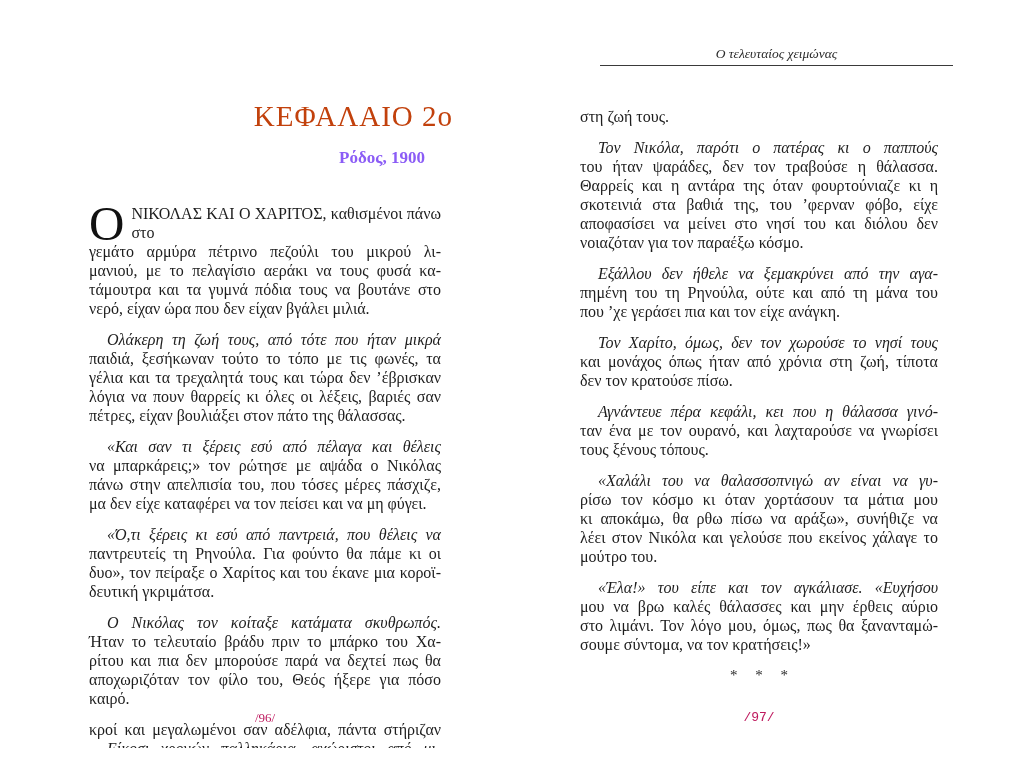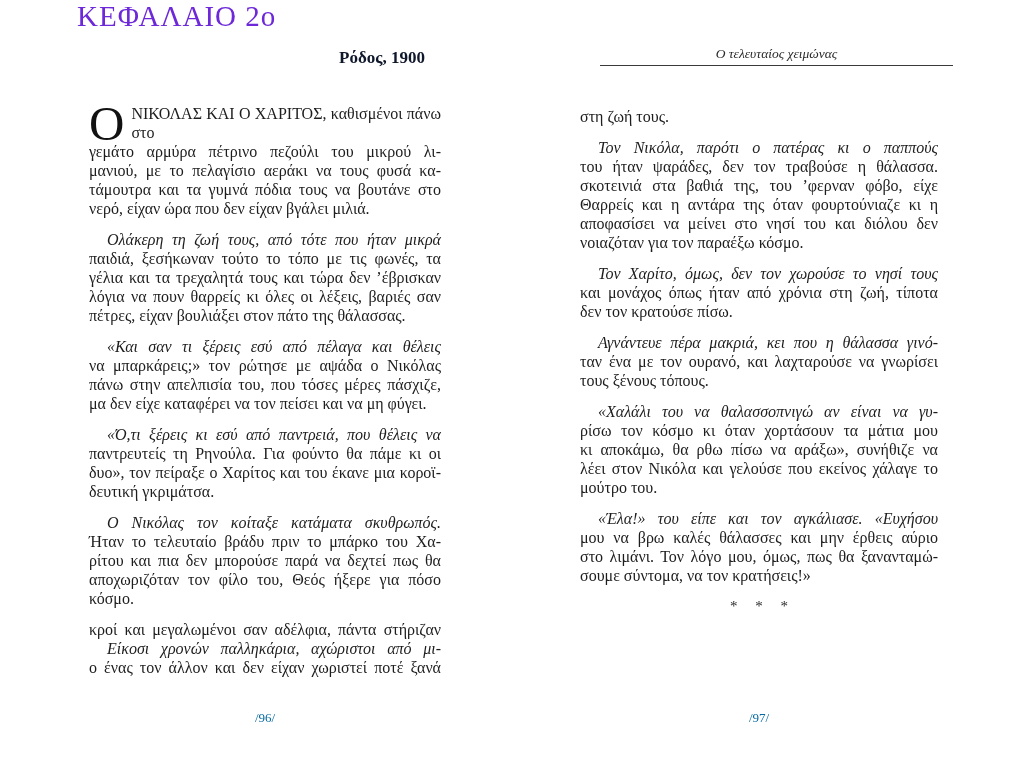--- a/index.html
+++ b/index.html
@@ -9,34 +9,35 @@
     height: 748px;
     background: #ffffff;
     color: #1d1d1d;
     font-family: "Liberation Serif", "DejaVu Serif", serif;
     overflow: hidden;
   }
   .page-left  { position: absolute; left: 77px;  top: 0; width: 376px; }
   .page-right { position: absolute; left: 568px; top: 0; width: 382px; }
 
   .chapter-title {
-    text-align: left;
+    margin-top: 100px;
+    text-align: right;
     font-size: 29px;
     line-height: 32px;
     letter-spacing: 1px;
-    color: #6d28d9;
+    color: #c2410c;
   }
   .subtitle {
     margin-top: 16px;
     font-weight: bold;
     font-size: 17px;
     line-height: 20px;
     text-align: right;
     padding-right: 28px;
-    color: #0f172a;
+    color: #8b5cf6;
   }
 
   .running-header {
     position: absolute;
     left: 600px;
     top: 46px;
     width: 353px;
     text-align: center;
     font-style: italic;
     font-size: 13.5px;
@@ -83,24 +84,24 @@
     letter-spacing: 7px;
     padding-left: 7px;
     color: #2a2a2a;
   }
 
   .page-number {
     position: absolute;
     top: 710px;
     text-align: center;
     font-size: 13px;
-    color: #0369a1;
+    color: #be185d;
   }
   .page-number.pn-left  { left: 77px;  width: 376px; }
-  .page-number.pn-right { left: 568px; width: 382px; }
+  .page-number.pn-right { left: 568px; width: 382px; font-family: Liberation Mono, monospace; }
 </style>
 </head>
 <body>
 
 <div class="spread">
 
   <div class="running-header">Ο τελευταίος χειμώνας</div>
 
   <div class="page-left">
     <div class="chapter-title">ΚΕΦΑΛΑΙΟ 2ο</div>
@@ -131,50 +132,55 @@
           <div class="pline ind">«Ό,τι ξέρεις κι εσύ από παντρειά, που θέλεις να</div>
           <div class="pline">παντρευτείς τη Ρηνούλα. Για φούντο θα πάμε κι οι</div>
           <div class="pline">δυο», τον πείραξε ο Χαρίτος και του έκανε μια κοροϊ-</div>
           <div class="pline last">δευτική γκριμάτσα.</div>
         </div>
         <div class="para">
           <div class="pline ind">Ο Νικόλας τον κοίταξε κατάματα σκυθρωπός.</div>
           <div class="pline">Ήταν το τελευταίο βράδυ πριν το μπάρκο του Χα-</div>
           <div class="pline">ρίτου και πια δεν μπορούσε παρά να δεχτεί πως θα</div>
           <div class="pline">αποχωριζόταν τον φίλο του, Θεός ήξερε για πόσο</div>
-          <div class="pline last">κόσμο.</div>
+          <div class="pline last">καιρό.</div>
         </div>
         <div class="para">
           <div class="pline">κροί και μεγαλωμένοι σαν αδέλφια, πάντα στήριζαν</div>
           <div class="pline ind">Είκοσι χρονών παλληκάρια, αχώριστοι από μι-</div>
           <div class="pline">ο ένας τον άλλον και δεν είχαν χωριστεί ποτέ ξανά</div>
         </div>
       </div>
   </div>
 
   <div class="page-right">
     <div class="body-text" id="right-body">
         <div class="para">
           <div class="pline last">στη ζωή τους.</div>
         </div>
         <div class="para">
           <div class="pline ind">Τον Νικόλα, παρότι ο πατέρας κι ο παππούς</div>
           <div class="pline">του ήταν ψαράδες, δεν τον τραβούσε η θάλασσα.</div>
+          <div class="pline">Θαρρείς και η αντάρα της όταν φουρτούνιαζε κι η</div>
           <div class="pline">σκοτεινιά στα βαθιά της, του ’φερναν φόβο, είχε</div>
-          <div class="pline">Θαρρείς και η αντάρα της όταν φουρτούνιαζε κι η</div>
           <div class="pline">αποφασίσει να μείνει στο νησί του και διόλου δεν</div>
           <div class="pline last">νοιαζόταν για τον παραέξω κόσμο.</div>
+        </div>
+        <div class="para">
+          <div class="pline ind">Εξάλλου δεν ήθελε να ξεμακρύνει από την αγα-</div>
+          <div class="pline">πημένη του τη Ρηνούλα, ούτε και από τη μάνα του</div>
+          <div class="pline last">που ’χε γεράσει πια και τον είχε ανάγκη.</div>
         </div>
         <div class="para">
           <div class="pline ind">Τον Χαρίτο, όμως, δεν τον χωρούσε το νησί τους</div>
           <div class="pline">και μονάχος όπως ήταν από χρόνια στη ζωή, τίποτα</div>
           <div class="pline last">δεν τον κρατούσε πίσω.</div>
         </div>
         <div class="para">
-          <div class="pline ind">Αγνάντευε πέρα μακριά, κει που η θάλασσα γινό-</div>
+          <div class="pline ind">Αγνάντευε πέρα κεφάλι, κει που η θάλασσα γινό-</div>
           <div class="pline">ταν ένα με τον ουρανό, και λαχταρούσε να γνωρίσει</div>
           <div class="pline last">τους ξένους τόπους.</div>
         </div>
         <div class="para">
           <div class="pline ind">«Χαλάλι του να θαλασσοπνιγώ αν είναι να γυ-</div>
           <div class="pline">ρίσω τον κόσμο κι όταν χορτάσουν τα μάτια μου</div>
           <div class="pline">κι αποκάμω, θα ρθω πίσω να αράξω», συνήθιζε να</div>
           <div class="pline">λέει στον Νικόλα και γελούσε που εκείνος χάλαγε το</div>
           <div class="pline last">μούτρο του.</div>
         </div>

